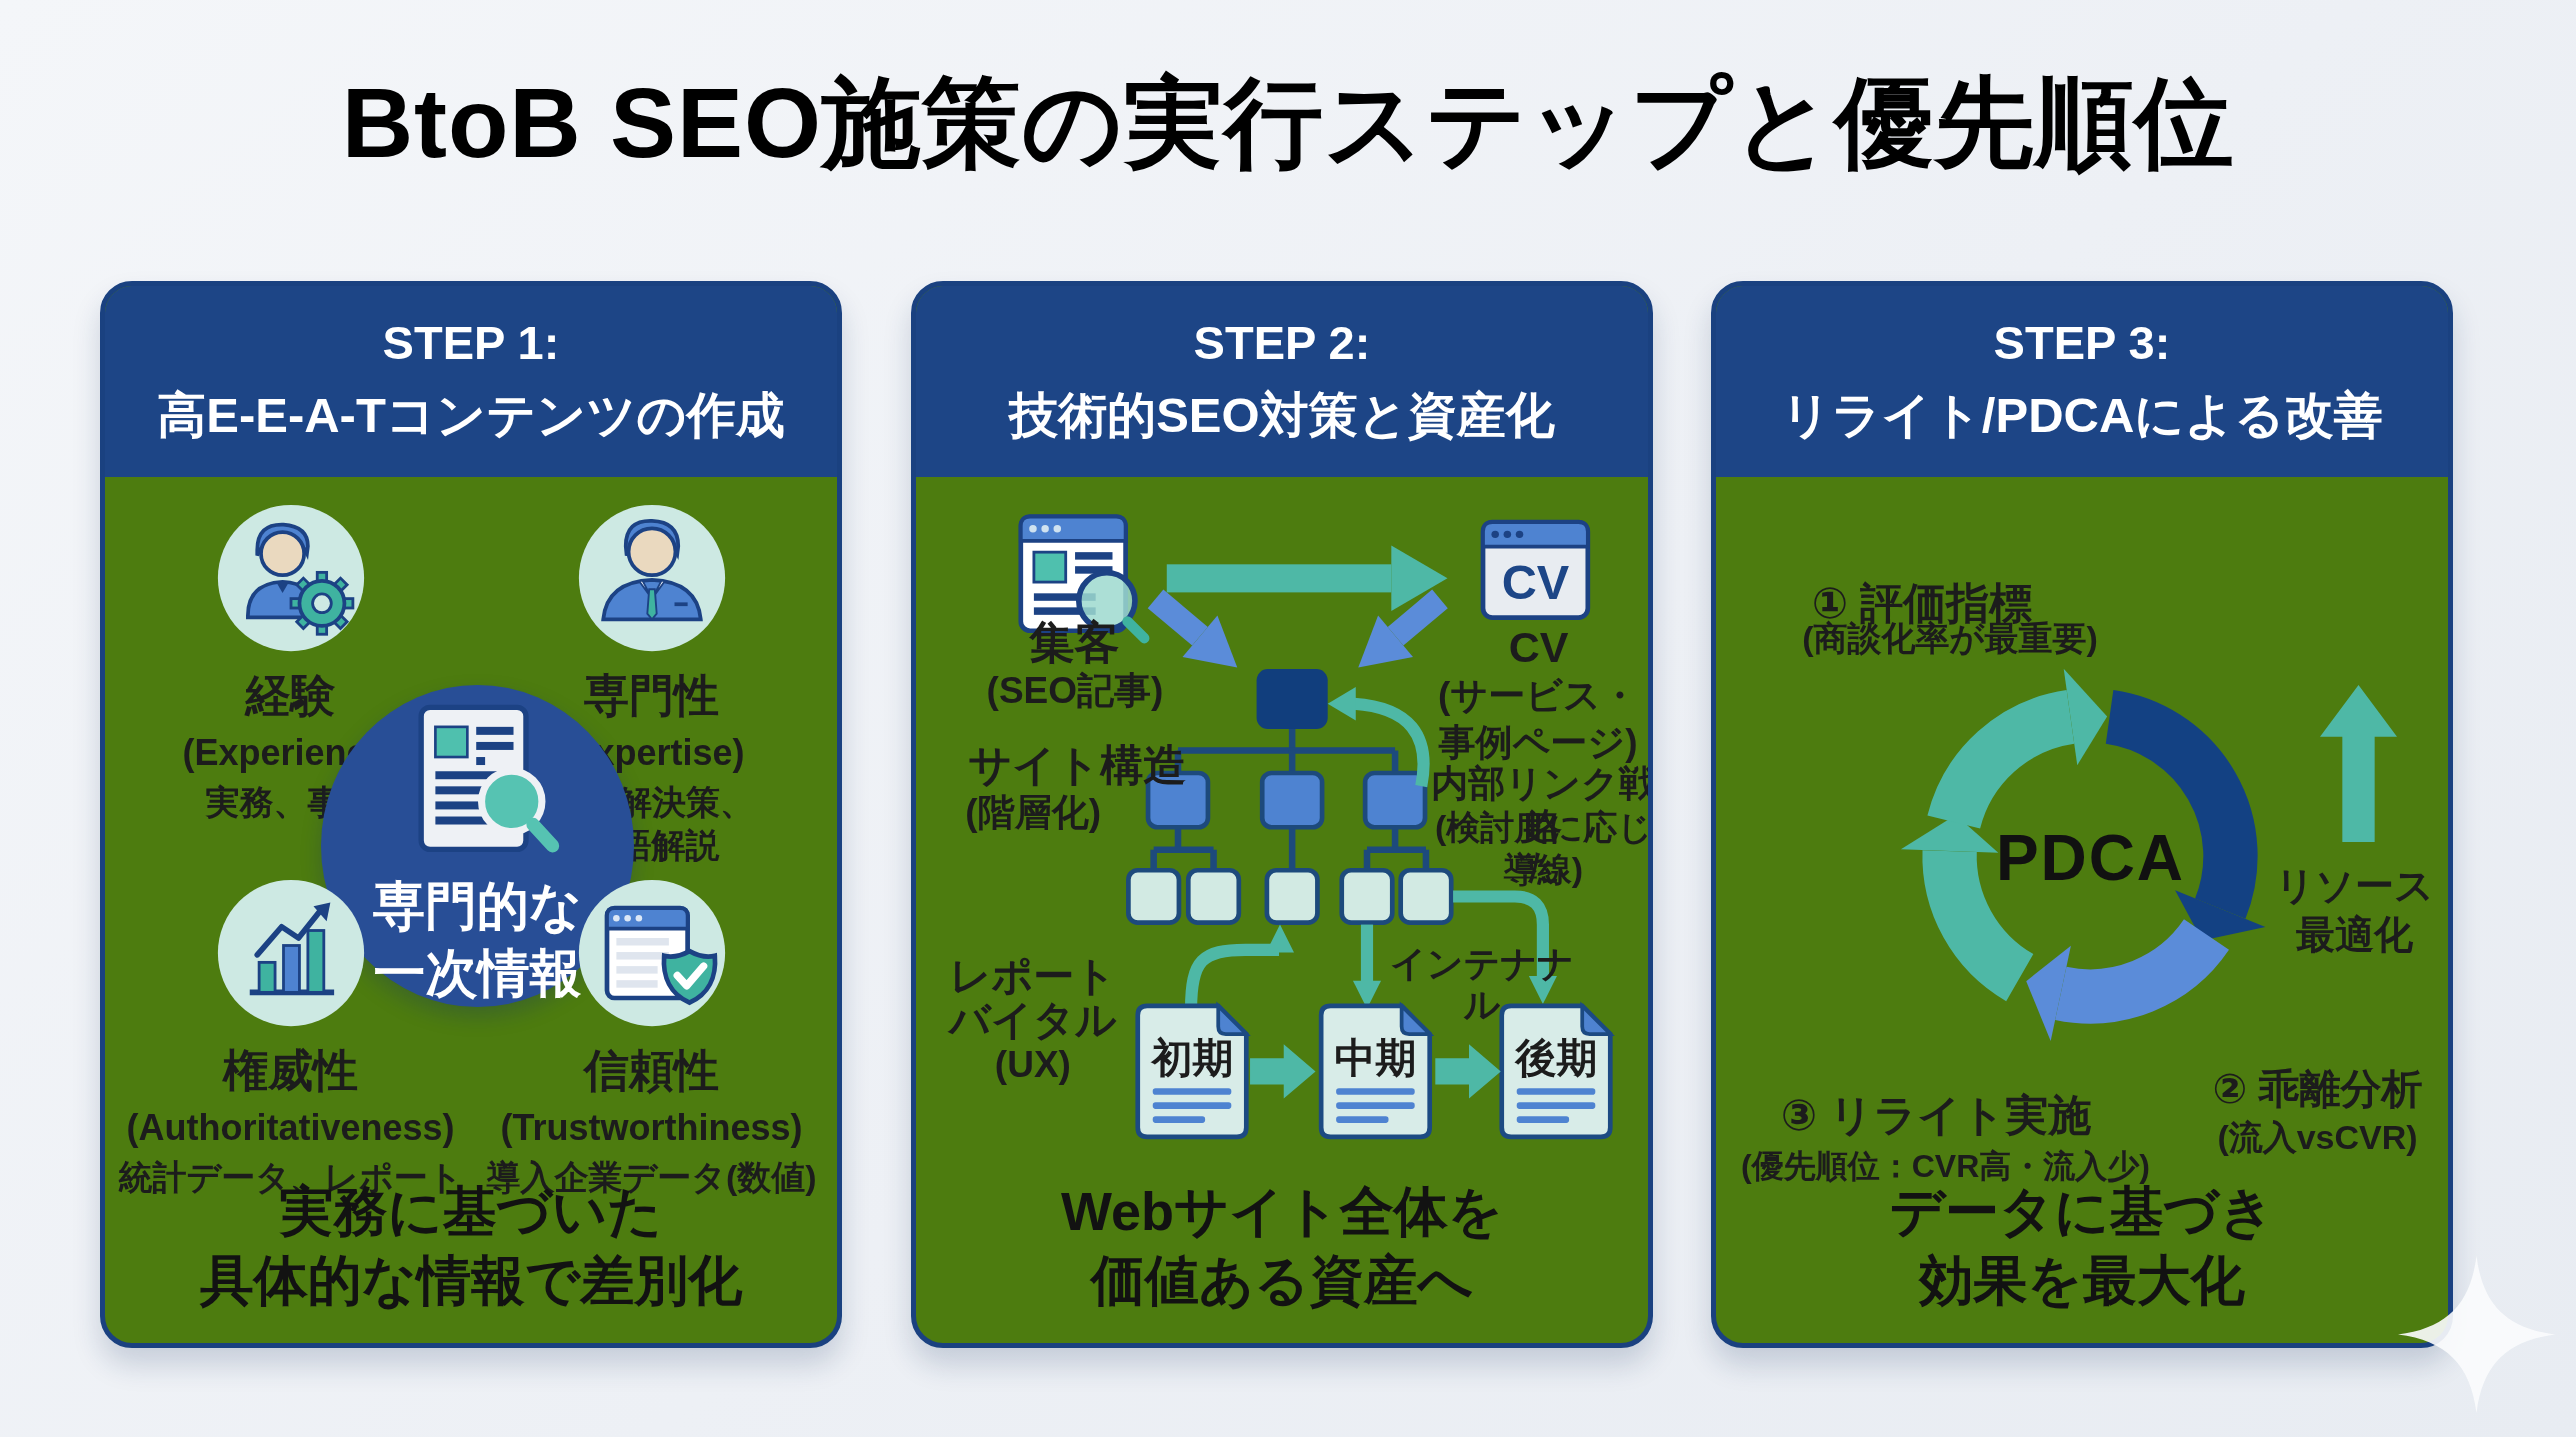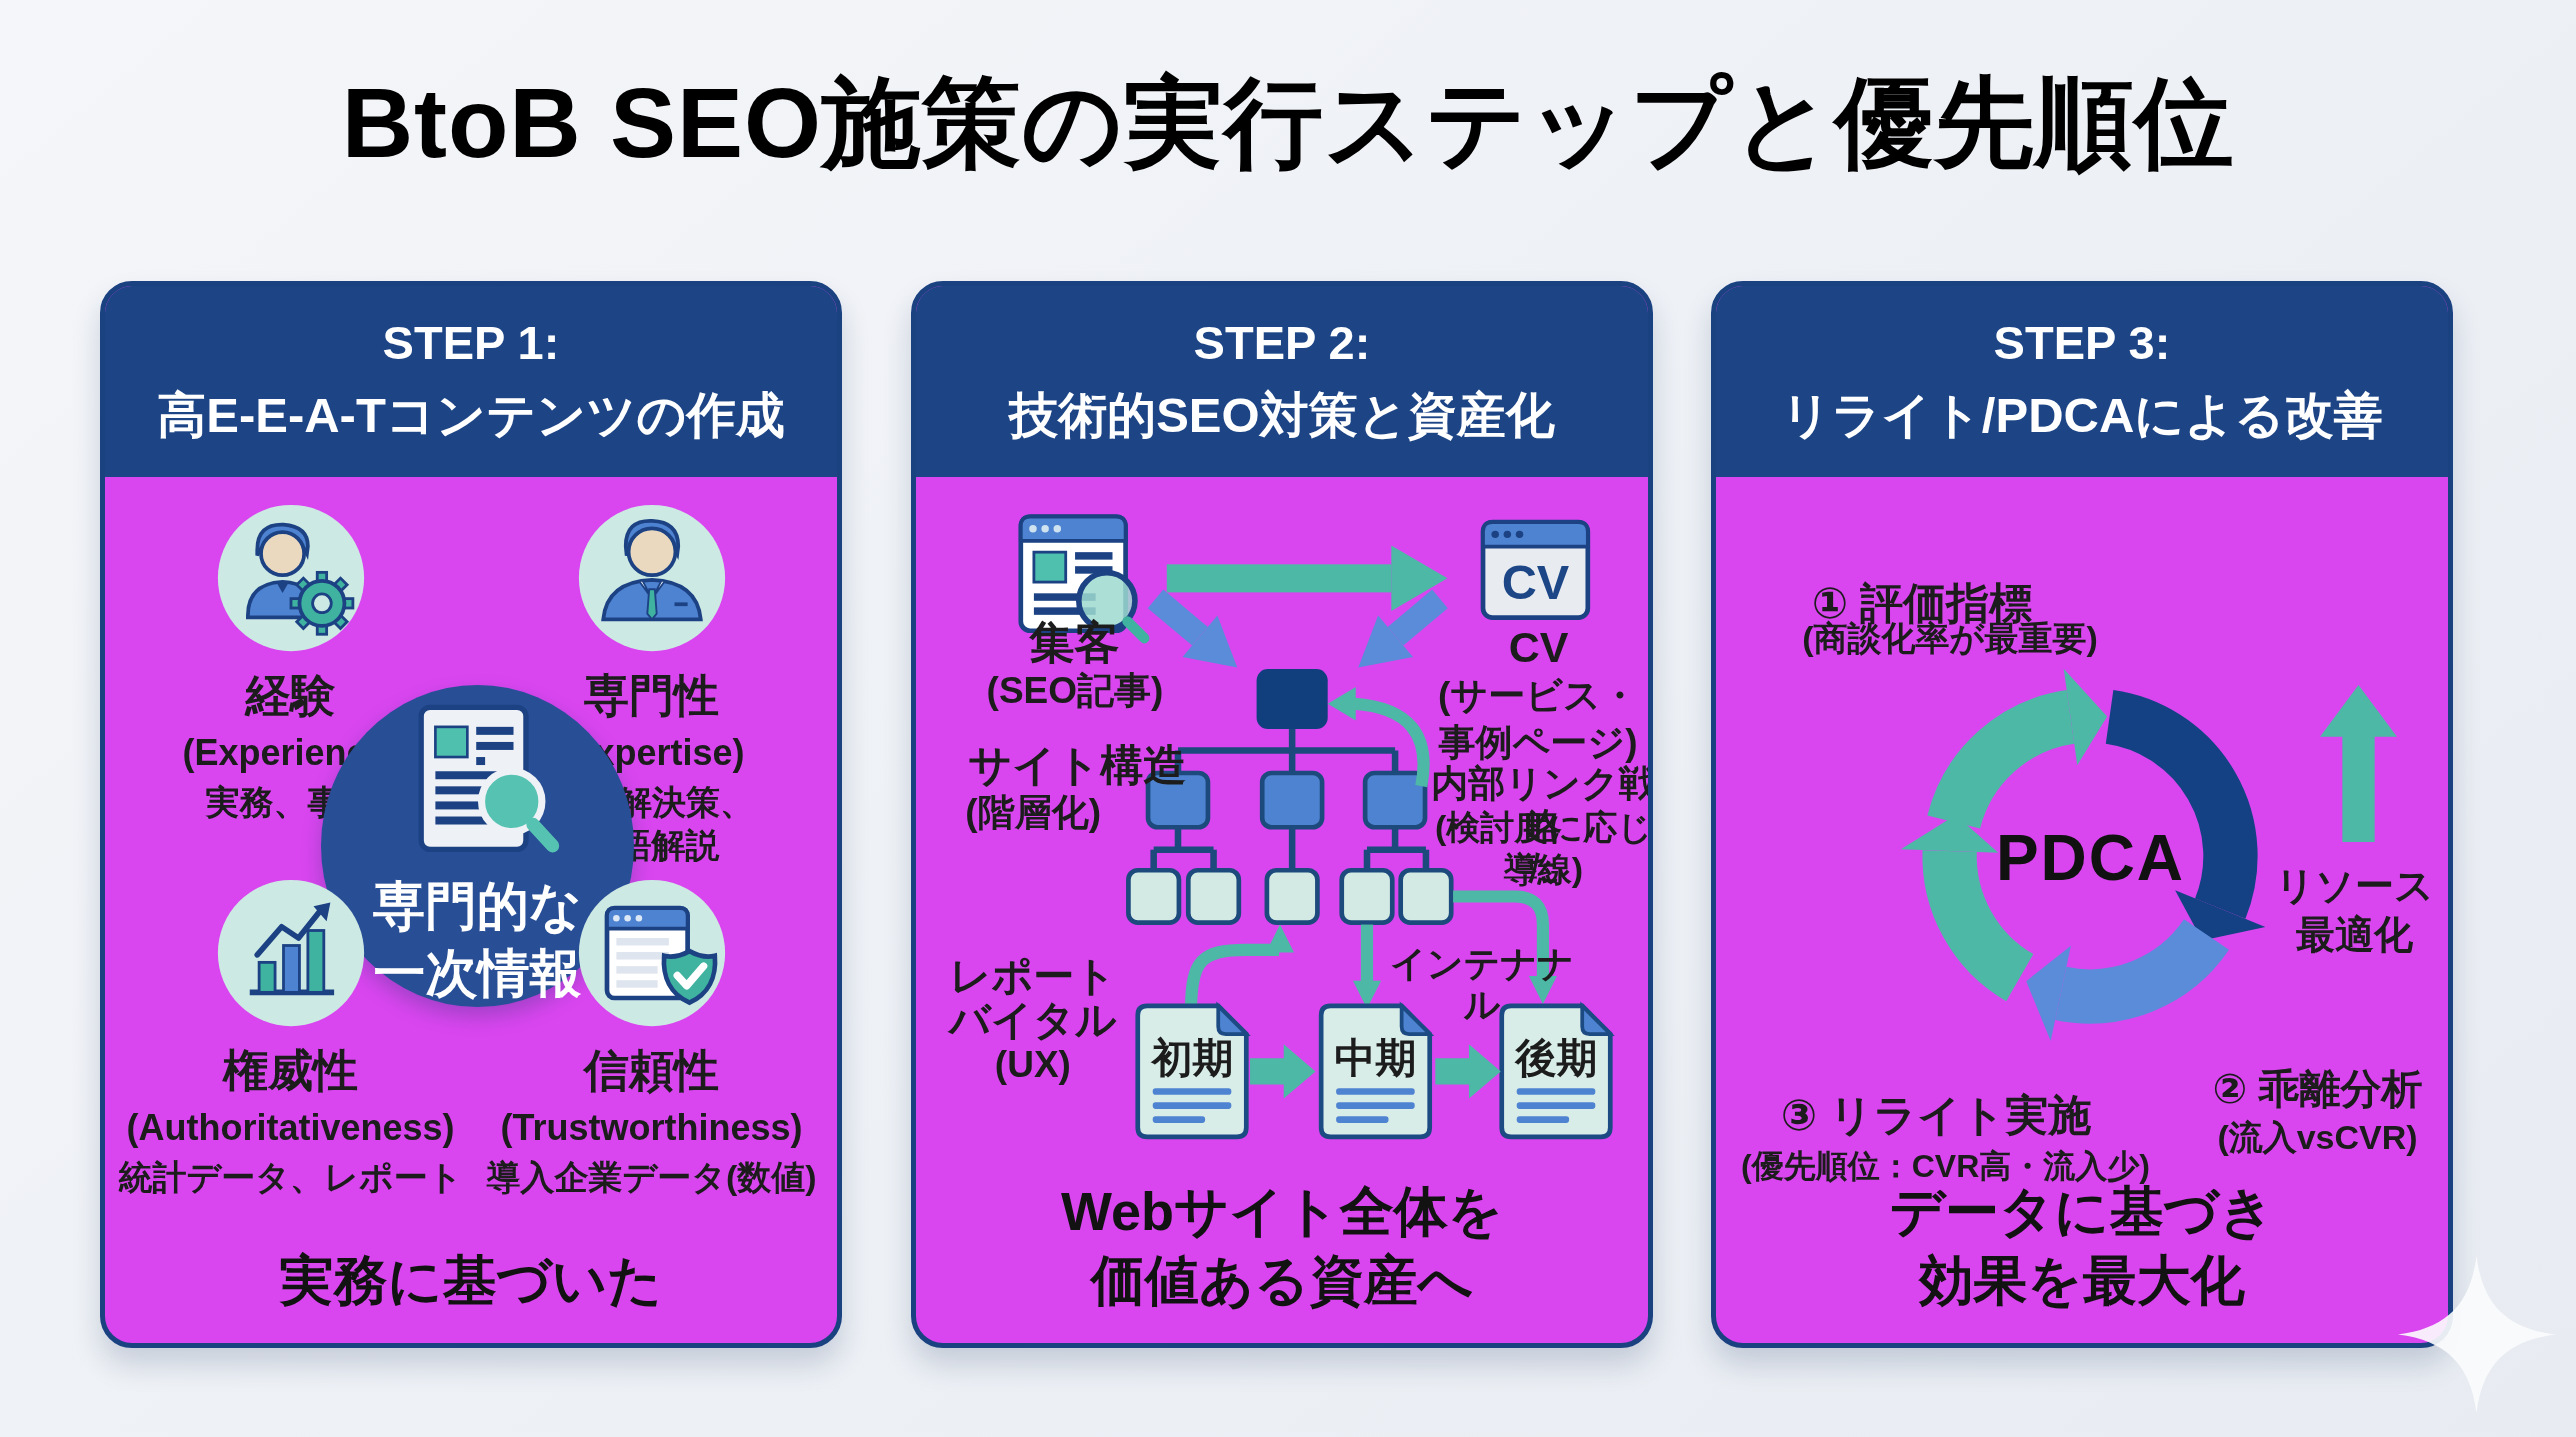--- a/index.html
+++ b/index.html
@@ -9,21 +9,21 @@
     font-family:"Liberation Sans","DejaVu Sans",sans-serif;
     color:#1c1c1c;
   }
   .page-title{
     position:absolute;top:58px;left:0;width:100%;
     text-align:center;font-size:99px;font-weight:900;color:#000000;
     letter-spacing:0.9px;
   }
   .card{
     position:absolute;top:281px;width:742px;height:1067px;
-    background:#d946ef;border:5.6px solid #1a4180;border-radius:32px;
+    background:#4d7c0f;border:5.6px solid #1a4180;border-radius:32px;
     box-shadow:0 17px 28px rgba(22,52,96,.18);
     overflow:hidden;box-sizing:border-box;
   }
   .card.c1{left:100px;} .card.c2{left:911px;} .card.c3{left:1711px;}
   .card-header{
     position:absolute;top:0;left:0;right:0;height:191px;
     background:#1d4586;color:#ffffff;text-align:center;
     display:flex;flex-direction:column;justify-content:center;gap:13px;
   }
   .hline1{font-size:47px;font-weight:800;}
@@ -182,20 +182,21 @@
           <polyline points="107,104 117,115 135,94" fill="none" stroke="#ffffff" stroke-width="8" stroke-linecap="round" stroke-linejoin="round"></polyline>
         </svg>
       </div>
       <div class="t">信頼性</div>
       <div class="s">(Trustworthiness)</div>
       <div class="d">導入企業データ(数値)</div>
     </div>
 
     <div class="summary">
       <div>実務に基づいた</div>
+      <div>具体的な情報で差別化</div>
     </div>
   </div>
 </div>
 
 <div class="card c2">
   <div class="card-header">
     <div class="hline1">STEP 2:</div>
     <div class="hline2">技術的SEO対策と資産化</div>
   </div>
   <div class="card-body">

